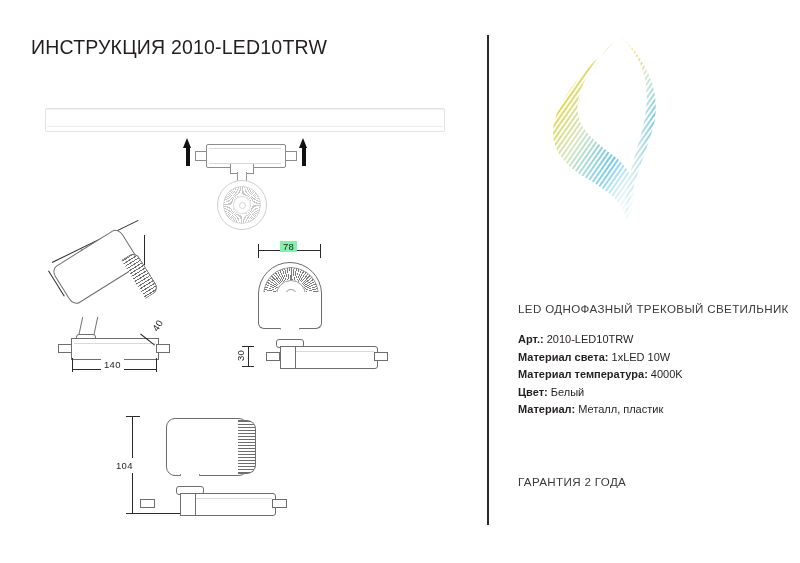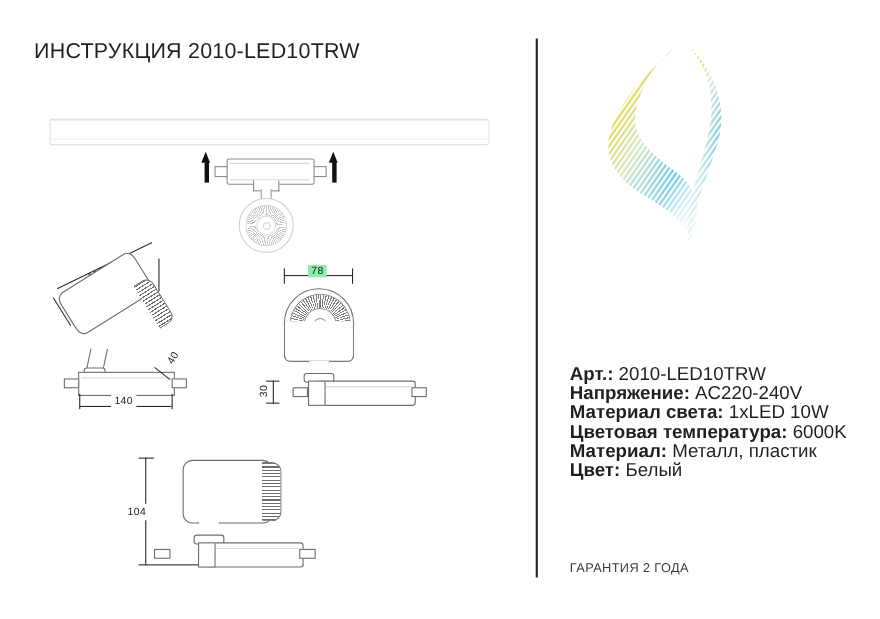--- a/index.html
+++ b/index.html
@@ -129,25 +129,25 @@
   .logo-mark{position:absolute;left:528px;top:32px;width:140px;height:192px;}
   .wordmark{position:absolute;left:532px;top:240px;font-size:26px;font-weight:700;
             letter-spacing:7px;color:#111;white-space:nowrap;}
   .wordmark .dot{position:absolute;width:7px;height:7px;border-radius:50%;background:#35b8dc;
                  left:110px;top:-2px;}
 
   .prod-head{position:absolute;left:518px;top:302px;font-size:11.6px;color:#3a3a3a;
              letter-spacing:.35px;white-space:nowrap;}
 
   .specs{position:absolute;left:518px;top:331px;width:268px;}
-  .spec-row{font-size:17px;line-height:17.6px;color:#231f20;white-space:nowrap;}
+  .spec-row{font-size:11px;line-height:17.6px;color:#231f20;white-space:nowrap;}
   .spec-row b{font-weight:700;}
   .spec-row span.v{font-weight:400;}
 
-  .warranty{position:absolute;left:518px;top:510px;font-size:11.6px;color:#3a3a3a;
+  .warranty{position:absolute;left:518px;top:475px;font-size:11.6px;color:#3a3a3a;
             letter-spacing:.35px;white-space:nowrap;}
 </style>
 </head>
 <body>
 
 <div class="page">
 
   <div class="title">ИНСТРУКЦИЯ 2010-LED10TRW</div>
 
   <div class="install">
@@ -281,25 +281,25 @@
                    C54,44 72,24 92,4 Z" fill="url(#ycgrad)"></path>
           <path d="M92,4 C112,22 122,48 118,78 C114,112 96,140 98,188
                    C104,150 118,122 126,92
                    C133,62 120,28 92,4 Z" fill="url(#ycgrad)" opacity="0.85"></path>
         </g>
       </g>
     </svg>
   </div>
 
 
+  <div class="prod-head">LED ОДНОФАЗНЫЙ ТРЕКОВЫЙ СВЕТИЛЬНИК</div>
 
   <div class="specs">
       <div class="spec-row"><b>Арт.:</b><span class="v"> 2010-LED10TRW</span></div>
-      <div class="spec-row"><b>Напряжение:</b><span class="v"> AC220-240V</span></div>
       <div class="spec-row"><b>Материал света:</b><span class="v"> 1xLED 10W</span></div>
-      <div class="spec-row"><b>Цветовая температура:</b><span class="v"> 6000K</span></div>
+      <div class="spec-row"><b>Материал температура:</b><span class="v"> 4000K</span></div>
+      <div class="spec-row"><b>Цвет:</b><span class="v"> Белый</span></div>
       <div class="spec-row"><b>Материал:</b><span class="v"> Металл, пластик</span></div>
-      <div class="spec-row"><b>Цвет:</b><span class="v"> Белый</span></div>
     </div>
 
   <div class="warranty">ГАРАНТИЯ 2 ГОДА</div>
 
 </div>
 
 </body></html>

